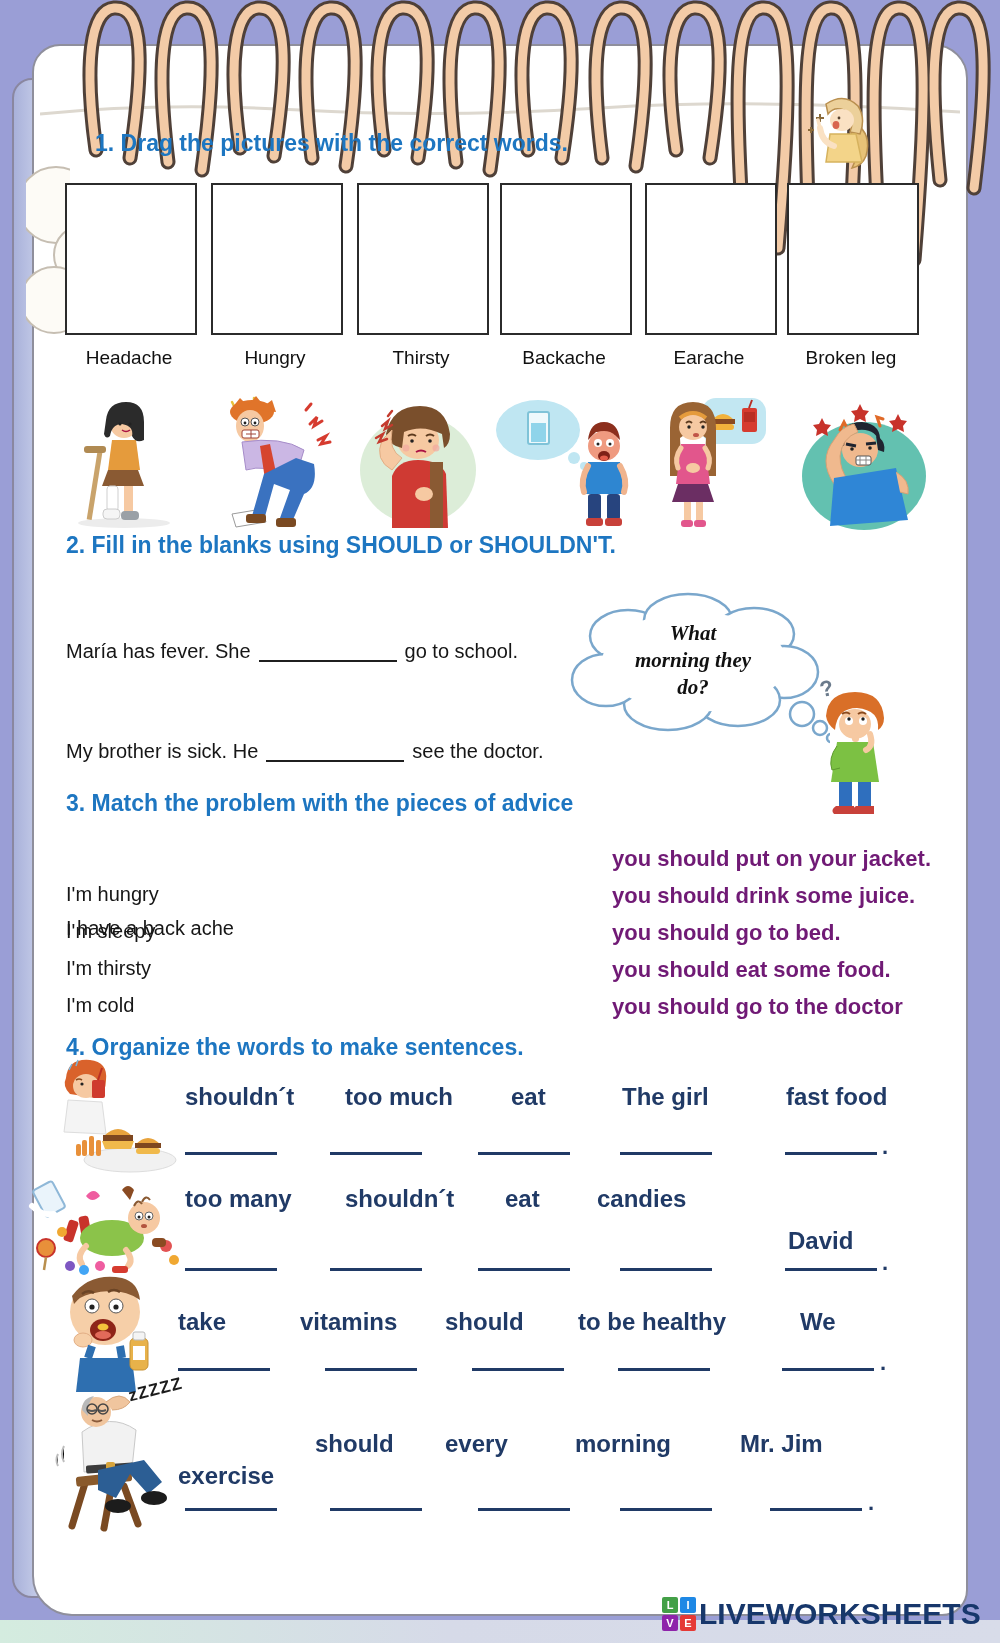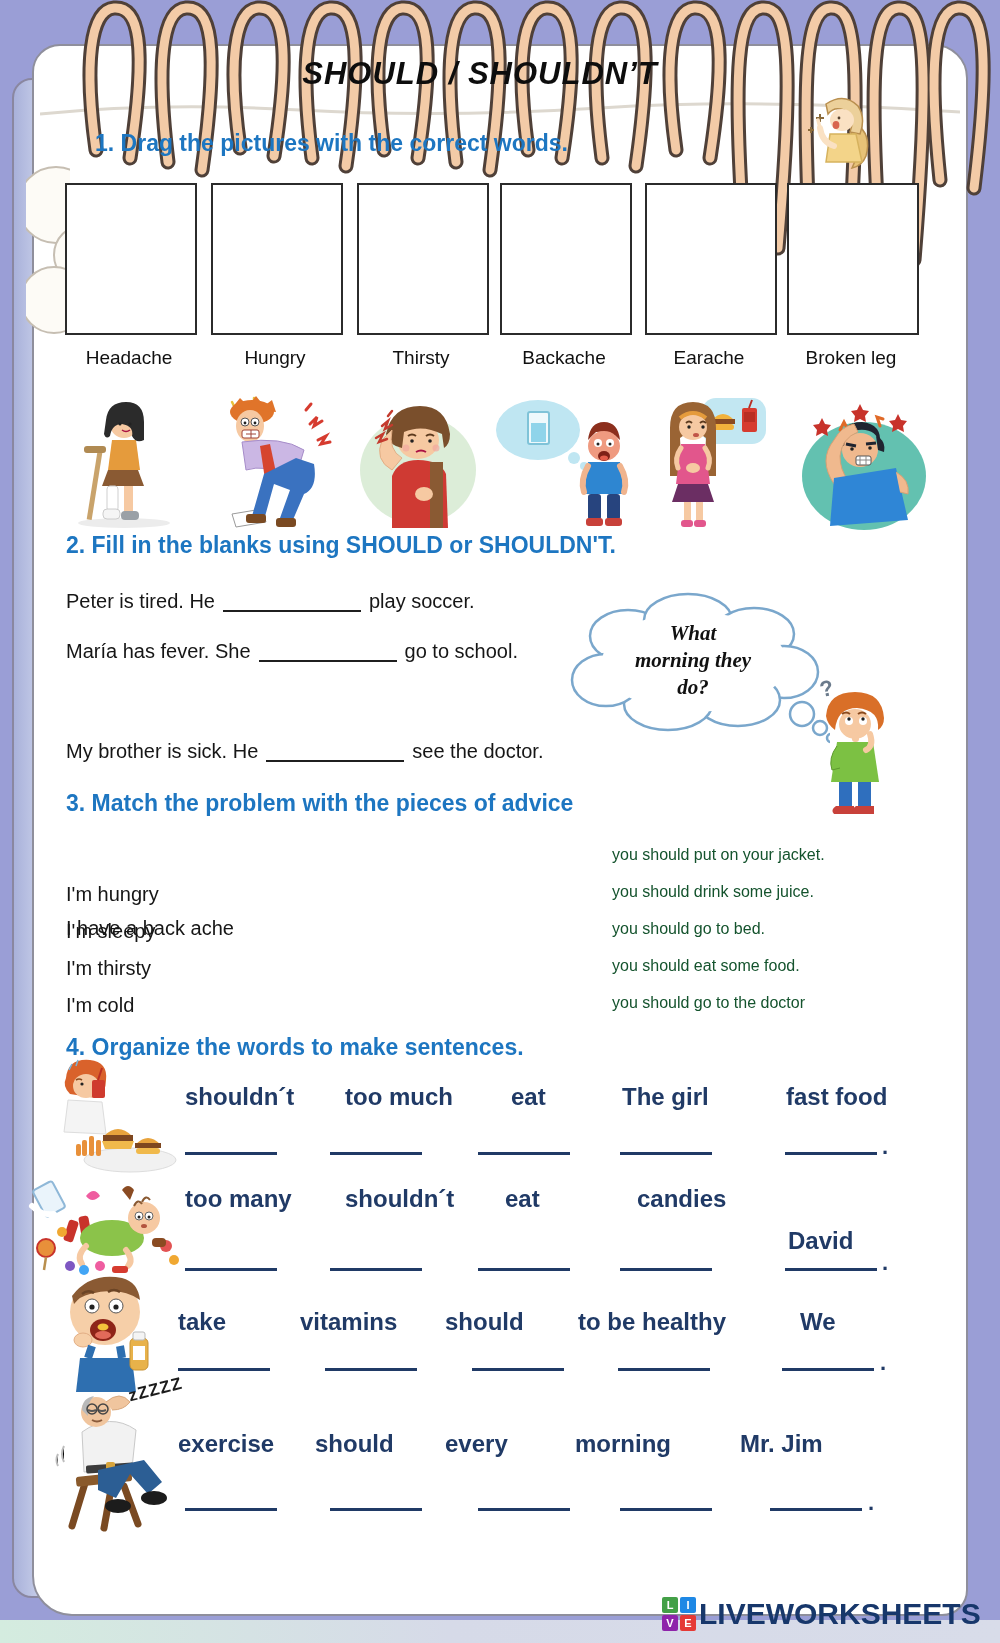--- a/index.html
+++ b/index.html
@@ -26,21 +26,21 @@
   .pic{position:absolute;z-index:8;}
   .sent{position:absolute;left:66px;font-size:20px;color:#161616;z-index:8;white-space:nowrap;}
   .blank2{display:inline-block;width:138px;height:20px;border-bottom:2px solid #1f1f1f;
           margin:0 8px;vertical-align:text-bottom;}
   .cloud-wrap{position:absolute;left:558px;top:588px;width:272px;height:158px;z-index:9;}
   .cloud-text{position:absolute;left:40px;top:32px;width:190px;text-align:center;z-index:10;
               font-family:"Liberation Serif",serif;font-style:italic;font-weight:bold;
               font-size:21px;line-height:27px;color:#111;}
   .qmark{position:absolute;left:820px;top:676px;z-index:9;font-size:22px;font-weight:bold;color:#6b7b8c;transform:rotate(-12deg);}
   .prob{position:absolute;left:66px;font-size:20px;color:#161616;z-index:8;}
-  .adv{position:absolute;left:612px;font-size:16px;color:#14532d;z-index:8;}
+  .adv{position:absolute;left:612px;font-size:22px;color:#701a75;z-index:8;font-weight:bold;}
   .w4{position:absolute;font-size:24px;font-weight:bold;color:#203a66;z-index:8;white-space:nowrap;}
   .b4{position:absolute;width:92px;height:16px;border-bottom:3px solid #203a66;z-index:8;}
   .dot4{position:absolute;font-size:22px;font-weight:bold;color:#203a66;z-index:8;}
   .sleepz{position:absolute;left:128px;top:1380px;z-index:9;font-size:17px;font-weight:bold;
           color:#1b1b1b;transform:rotate(-14deg);letter-spacing:1px;}
   .footer{position:absolute;left:662px;top:1597px;z-index:9;display:flex;align-items:center;gap:3px;}
   .logo-grid{display:grid;grid-template-columns:16px 16px;grid-auto-rows:16px;gap:2px;}
   .logo-grid span{display:flex;align-items:center;justify-content:center;color:#fff;
                   font-size:11px;font-weight:bold;border-radius:2px;}
   .sq-l{background:#43a047;} .sq-i{background:#1e88e5;} .sq-v{background:#8e24aa;} .sq-e{background:#e53935;}
@@ -96,21 +96,20 @@
         <path d="M602 158 C590 64, 596 10, 620 8 C644 6, 654 40, 636 166"></path>
         <path d="M676 150 C664 64, 670 10, 694 8 C718 6, 728 40, 710 158"></path>
         <path d="M744 240 C732 64, 738 10, 762 8 C786 6, 796 40, 778 248"></path>
         <path d="M812 288 C800 64, 806 10, 830 8 C854 6, 864 40, 846 296"></path>
         <path d="M880 252 C868 64, 874 10, 898 8 C922 6, 932 40, 914 260"></path>
         <path d="M940 180 C928 64, 934 10, 958 8 C982 6, 992 40, 974 188"></path>
       </g>
     </g>
   </svg>
 
-  <div class="title">SHOULD / SHOULDN’T</div>
 
   <svg class="pic" style="left:786px;top:92px;" width="95" height="85" viewBox="0 0 95 85">
     <g stroke="#8a6a3a" stroke-width="2">
         <path d="M30 26 l8 0 M34 22 l0 8"></path>
         <path d="M22 38 l6 0 M25 35 l0 6"></path>
       </g>
     <path d="M70 32 Q86 42 80 64 Q76 74 66 76 Q76 56 64 44 Z" fill="#e7c277" stroke="#b98f4e" stroke-width="1.5"></path>
     <path d="M40 12 Q58 0 72 14 Q80 26 74 42 L64 40 Q70 24 58 18 Q48 14 42 22 Z" fill="#ecd09a" stroke="#b98f4e" stroke-width="1.5"></path>
     <ellipse cx="56" cy="28" rx="12" ry="11" fill="#fae1c3"></ellipse>
     <circle cx="53" cy="26" r="1.4" fill="#55412e"></circle>
@@ -270,23 +269,20 @@
       <circle cx="82" cy="52" r="1.8" fill="#222"></circle>
     <rect x="68" y="60" width="15" height="9" rx="2" fill="#fff" stroke="#555"></rect>
     <path d="M72 60 l0 9 M78 60 l0 9 M68 64 l15 0" stroke="#888" stroke-width="1"></path>
     <path d="M46 88 Q30 64 46 44 Q54 30 66 28 L70 36 Q54 42 52 60 Q52 74 60 84 Z" fill="#f0b98e" stroke="#d8a074"></path>
     <path d="M46 82 L108 72 L120 124 L42 130 Z" fill="#2f86d6"></path>
     <path d="M108 76 Q122 84 120 98 L112 96" fill="#f0b98e" stroke="#d8a074"></path>
   </svg>
 
   <div class="sec-h" style="left:66px;top:532px;">2. Fill in the blanks using SHOULD or SHOULDN'T.</div>
 
-  <div class="sent" style="top:590px;">
-    <span>Peter is tired. He</span><span class="blank2"></span><span>play soccer.</span>
-  </div>
   <div class="sent" style="top:640px;">
     <span>María has fever. She</span><span class="blank2"></span><span>go to school.</span>
   </div>
   <div class="sent" style="top:740px;">
     <span>My brother is sick. He</span><span class="blank2"></span><span>see the doctor.</span>
   </div>
 
   <div class="cloud-wrap">
     <svg width="272" height="158" viewBox="0 0 272 158">
       <g fill="#ffffff" stroke="#7aa7cc" stroke-width="2.5">
@@ -415,21 +411,21 @@
       <rect x="126" cy="0" y="62" width="14" height="9" rx="4" fill="#8a4b22"></rect>
       <rect x="86" y="90" width="16" height="7" rx="3" fill="#d63b2f"></rect>
       <path d="M60 20 q8 -10 14 0 q-8 8 -14 0" fill="#ef5da0"></path>
       <path d="M96 14 q6 -8 12 0 l-4 10 Z" fill="#8a4b22"></path>
     </g>
   </svg>
 
   <div class="w4" style="left:185px;top:1185px;">too many</div>
   <div class="w4" style="left:345px;top:1185px;">shouldn´t</div>
   <div class="w4" style="left:505px;top:1185px;">eat</div>
-  <div class="w4" style="left:597px;top:1185px;margin-left:40px;">candies</div>
+  <div class="w4" style="left:597px;top:1185px;">candies</div>
   <div class="w4" style="left:788px;top:1185px;margin-top:42px;">David</div>
 
   <div class="b4" style="left:185px;top:1252px;"></div>
   <div class="b4" style="left:330px;top:1252px;"></div>
   <div class="b4" style="left:478px;top:1252px;"></div>
   <div class="b4" style="left:620px;top:1252px;"></div>
   <div class="b4" style="left:785px;top:1252px;"></div>
   <div class="dot4" style="left:882px;top:1250px;">.</div>
 
   <svg class="pic" style="left:50px;top:1266px;" width="122" height="128" viewBox="0 0 122 128">
@@ -484,21 +480,21 @@
     <path d="M52 94 L98 84 L116 106 L102 118 L84 98 L70 122 L52 114 Z" fill="#2c5e94"></path>
     <ellipse cx="108" cy="122" rx="13" ry="7" fill="#1c1c1c"></ellipse>
     <ellipse cx="72" cy="130" rx="13" ry="7" fill="#1c1c1c"></ellipse>
     <g stroke="#bdbdbd" stroke-width="2">
         <path d="M18 70 q-4 8 0 16"></path>
         <path d="M12 78 q-3 6 0 12"></path>
       </g>
   </svg>
   <div class="sleepz">zZZZZ</div>
 
-  <div class="w4" style="left:178px;top:1430px;">exercise</div>
+  <div class="w4" style="left:178px;top:1462px;">exercise</div>
   <div class="w4" style="left:315px;top:1430px;">should</div>
   <div class="w4" style="left:445px;top:1430px;">every</div>
   <div class="w4" style="left:575px;top:1430px;">morning</div>
   <div class="w4" style="left:740px;top:1430px;">Mr. Jim</div>
 
   <div class="b4" style="left:185px;top:1492px;"></div>
   <div class="b4" style="left:330px;top:1492px;"></div>
   <div class="b4" style="left:478px;top:1492px;"></div>
   <div class="b4" style="left:620px;top:1492px;"></div>
   <div class="b4" style="left:770px;top:1492px;"></div>

